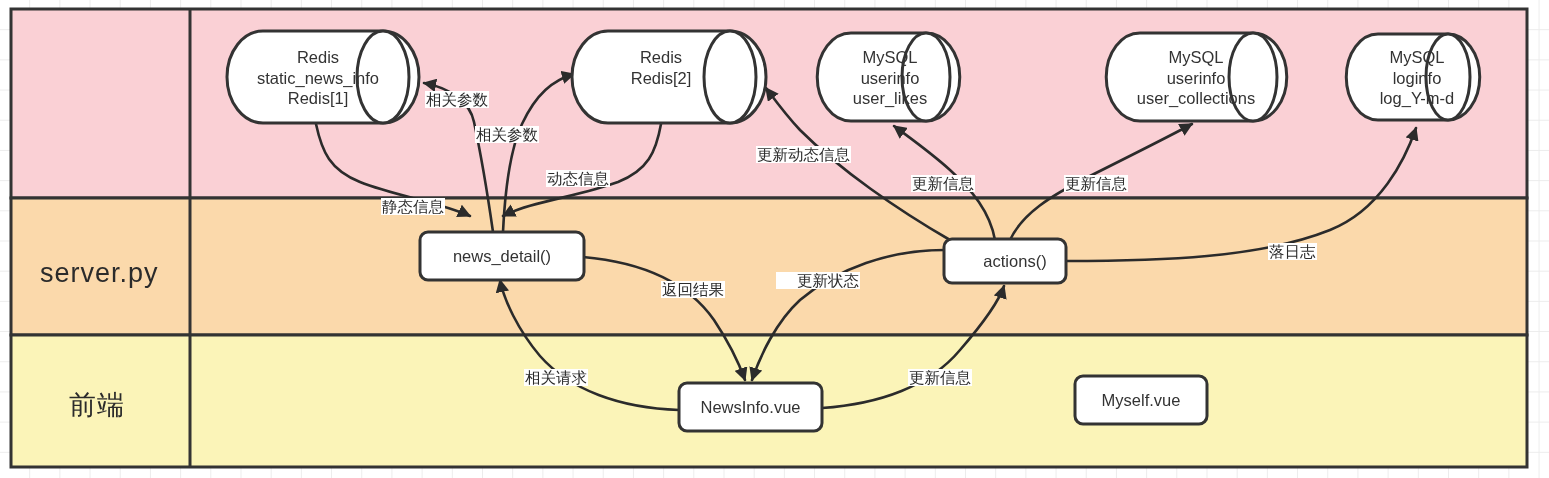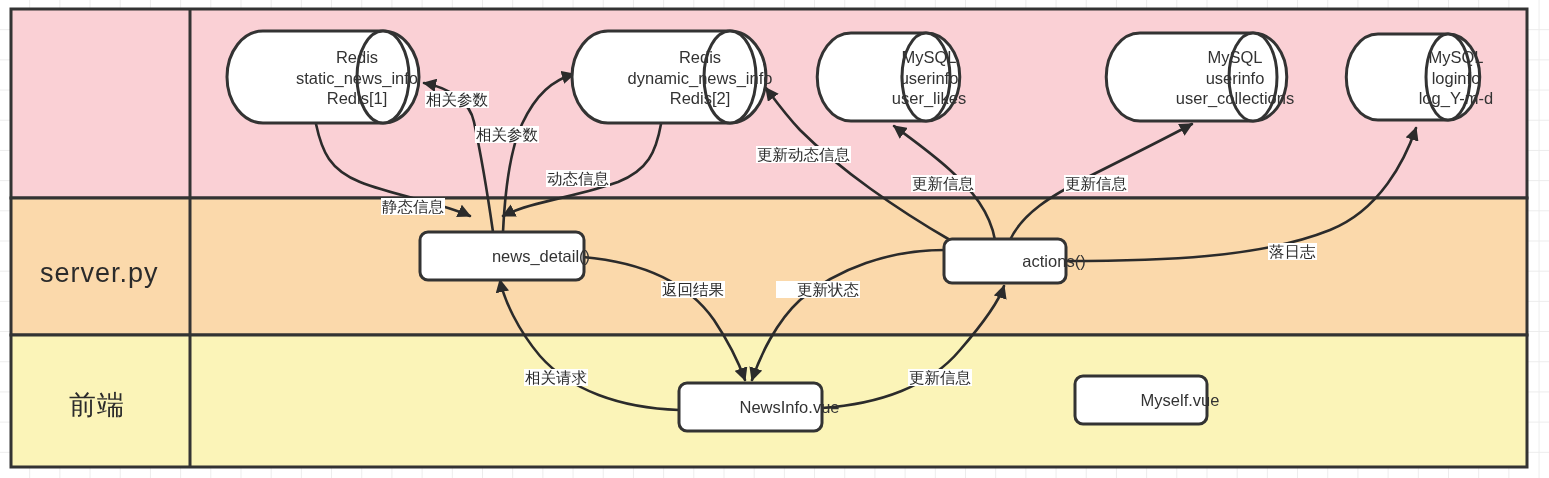--- a/index.html
+++ b/index.html
@@ -34,21 +34,20 @@
     letter-spacing: 1px;
   }
   .node-text {
     position: absolute;
     text-align: center;
     font-size: 16.5px;
     line-height: 20.5px;
     color: #333333;
     white-space: nowrap;
     pointer-events: none;
-    padding-left: 39px;
   }
   .edge-label {
     position: absolute;
     font-size: 15.5px;
     line-height: 17px;
     color: #2b2b2b;
     background: #ffffff;
     white-space: nowrap;
     padding: 0 1px;
   }
@@ -151,21 +150,20 @@
   <div class="band-label" style="left:69px; top:387px;">前端</div>
 
   <div class="node-text" style="left:228px; top:47px; width:180px;">
     <div>Redis</div>
     <div>static_news_info</div>
     <div>Redis[1]</div>
   </div>
 
   <div class="node-text" style="left:567px; top:47px; width:188px;">
     <div>Redis</div>
-    <div>dynamic_news_info</div>
     <div>Redis[2]</div>
   </div>
 
   <div class="node-text" style="left:825px; top:47px; width:130px;">
     <div>MySQL</div>
     <div>userinfo</div>
     <div>user_likes</div>
   </div>
 
   <div class="node-text" style="left:1106px; top:47px; width:180px;">
@@ -207,19 +205,19 @@
   <div class="edge-label" style="left:756px; top:146px;">更新动态信息</div>
 
   <div class="edge-label" style="left:911px; top:175px;">更新信息</div>
 
   <div class="edge-label" style="left:1064px; top:175px;">更新信息</div>
 
   <div class="edge-label" style="left:1268px; top:243px;">落日志</div>
 
   <div class="edge-label" style="left:661px; top:281px;">返回结果</div>
 
-  <div class="edge-label" style="left:776px; top:281px;padding-left:21px;">更新状态</div>
+  <div class="edge-label" style="left:776px; top:272px;padding-left:21px;">更新状态</div>
 
   <div class="edge-label" style="left:524px; top:369px;text-align:right;">相关请求</div>
 
   <div class="edge-label" style="left:908px; top:369px;">更新信息</div>
 
 </div>
 
 </body></html>

